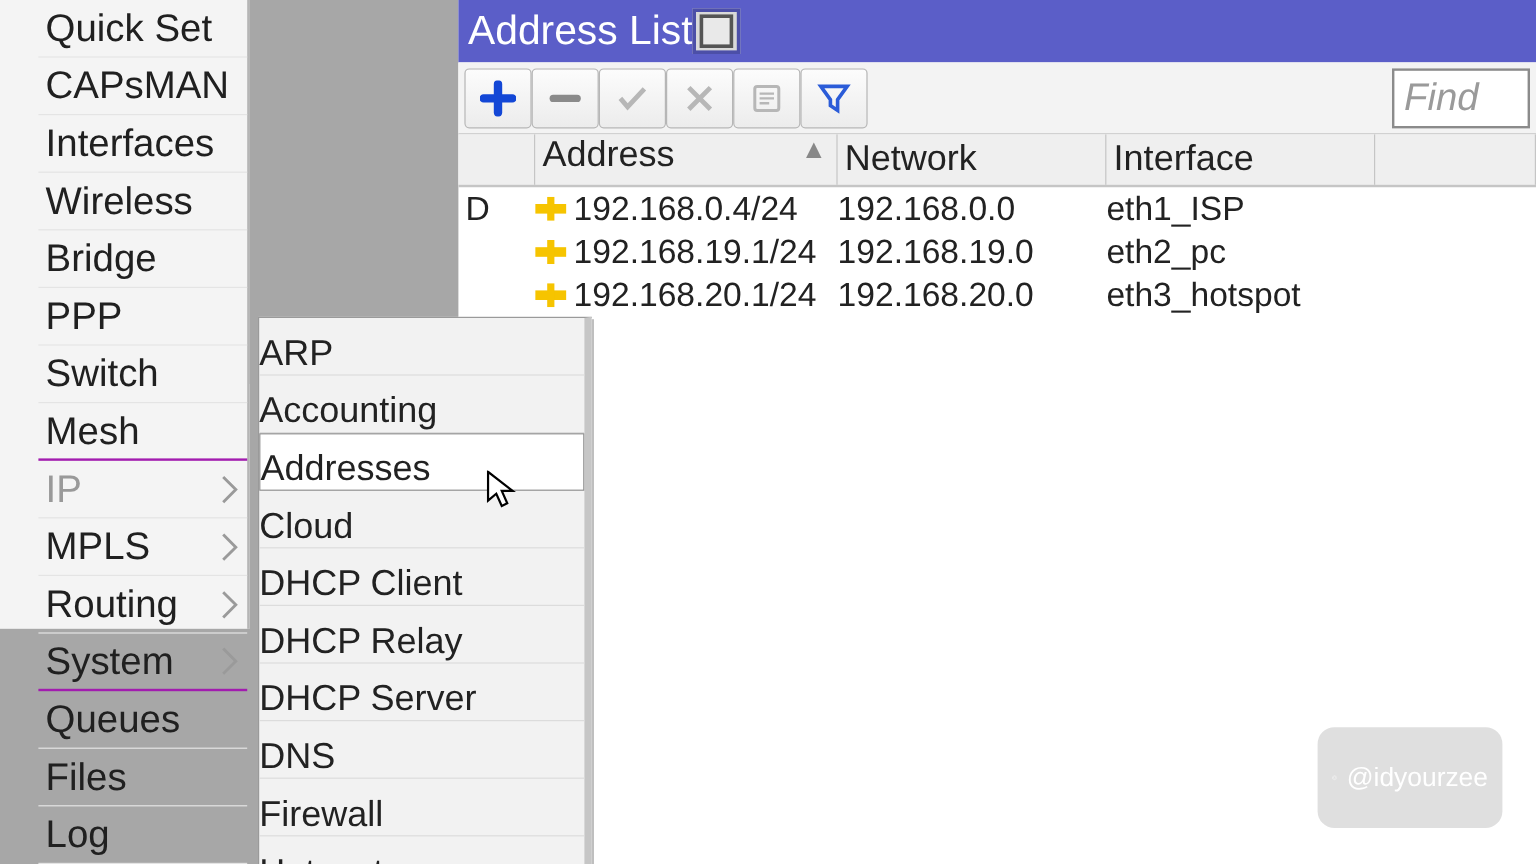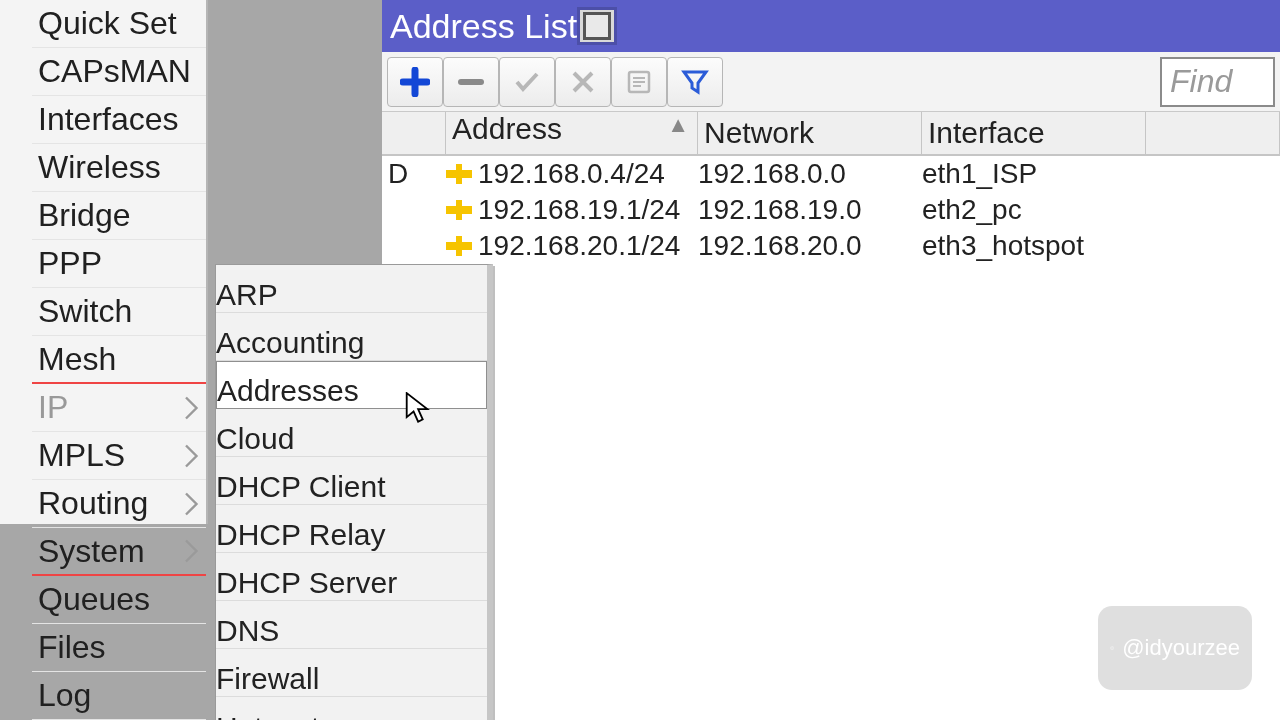--- a/index.html
+++ b/index.html
@@ -28,21 +28,21 @@
     display: flex;
     align-items: center;
     justify-content: space-between;
     padding: 4px 6px 4px 6px;
     height: 48px;
     cursor: pointer;
     color: #202020;
     border-bottom: 1px solid #e4e4e4;
   }
   .sidebar .sep {
-    border-bottom: 2px solid #ef4444;
+    border-bottom: 2px solid #a21caf;
   }
   .sidebar .item.active {
     color: #999;
   }
   .chev {
     width: 16px;
     height: 24px;
   }
 
   

